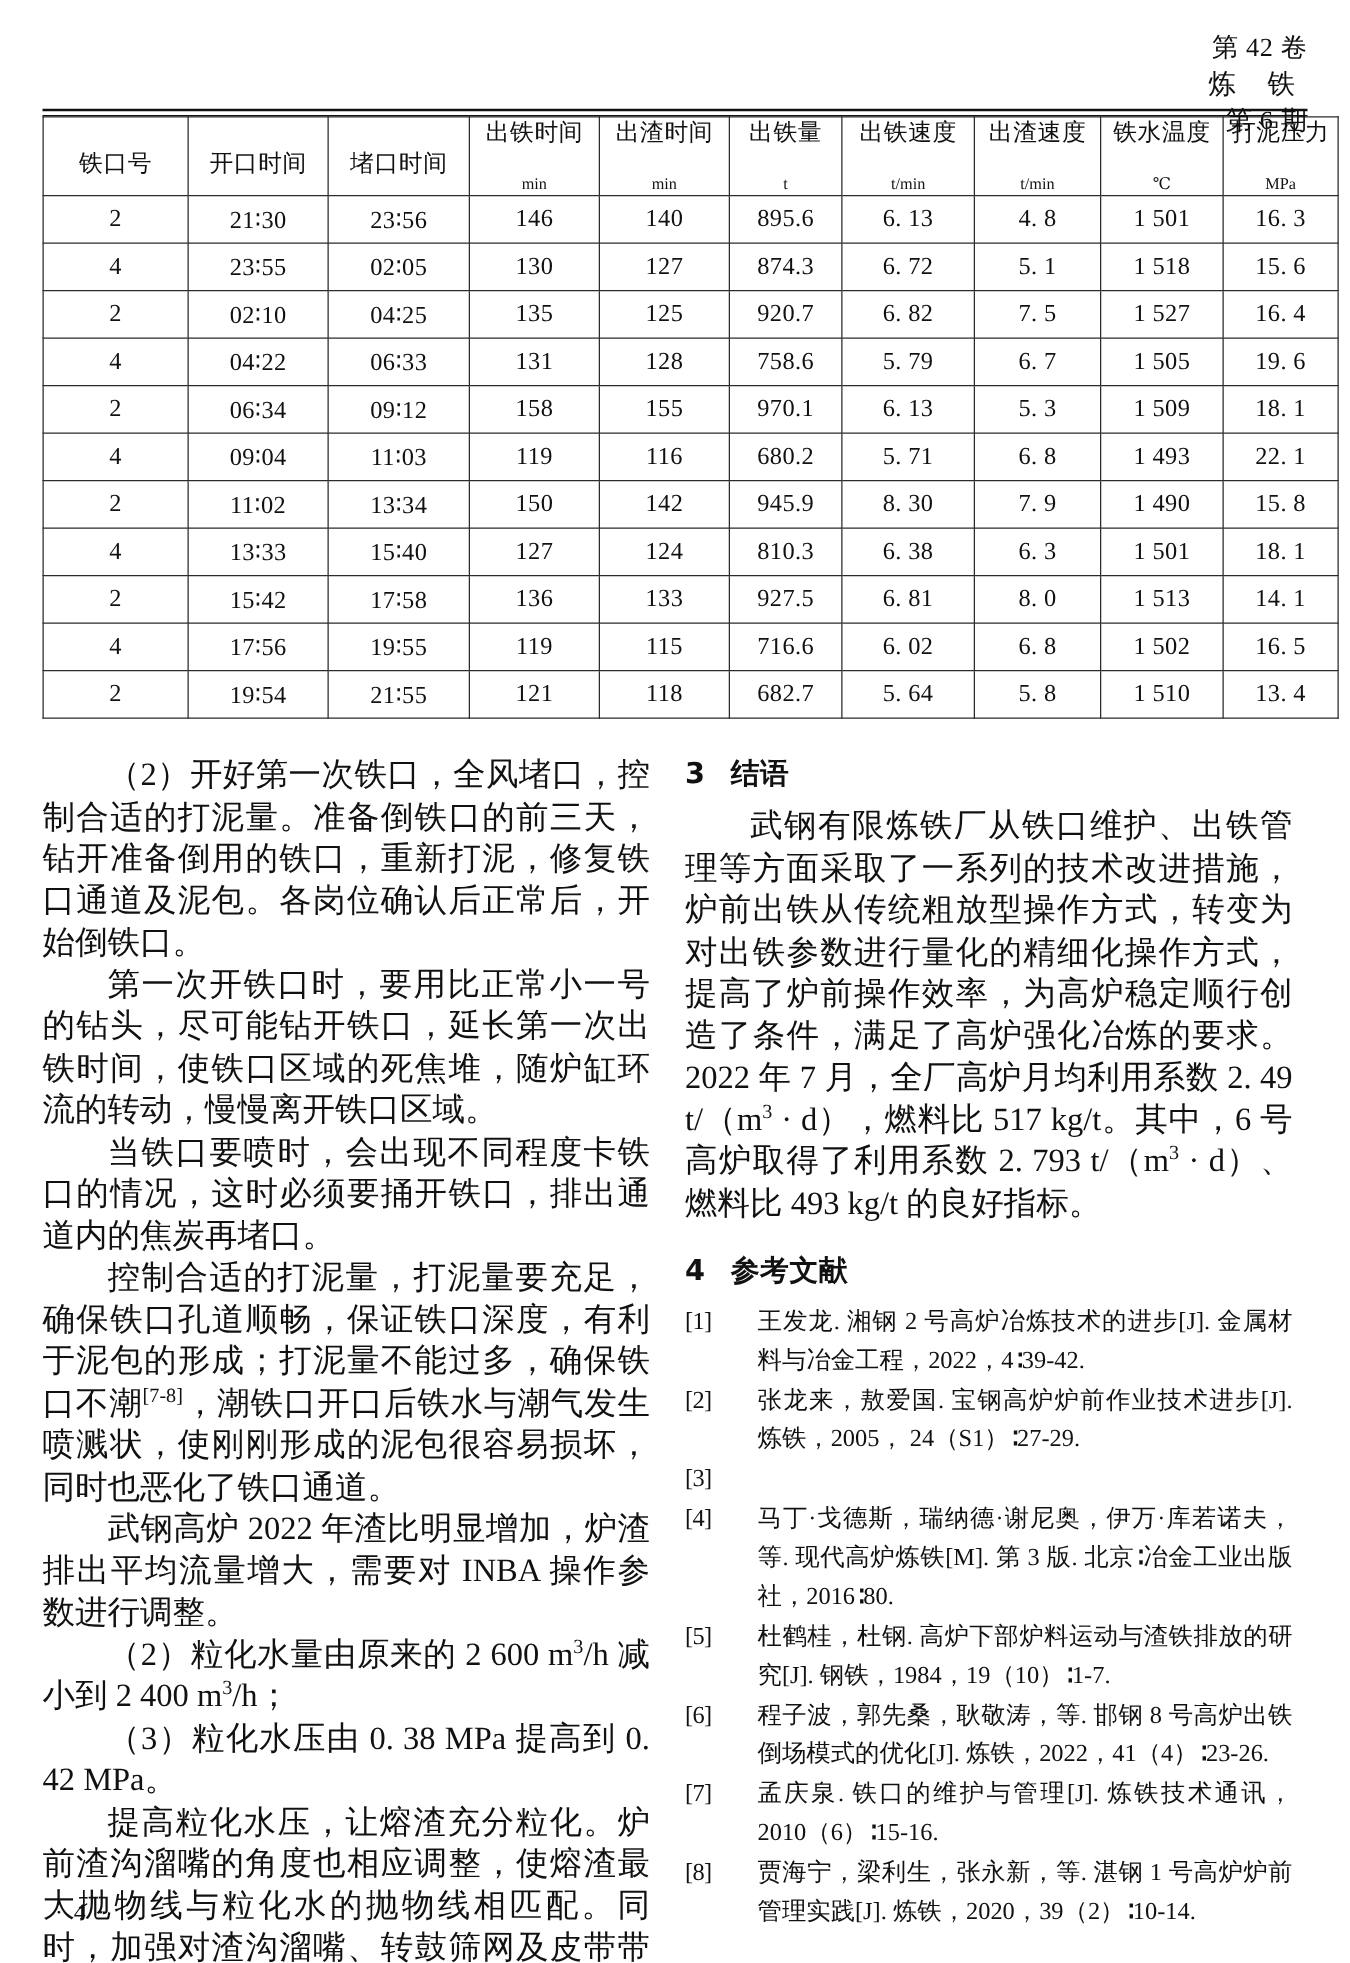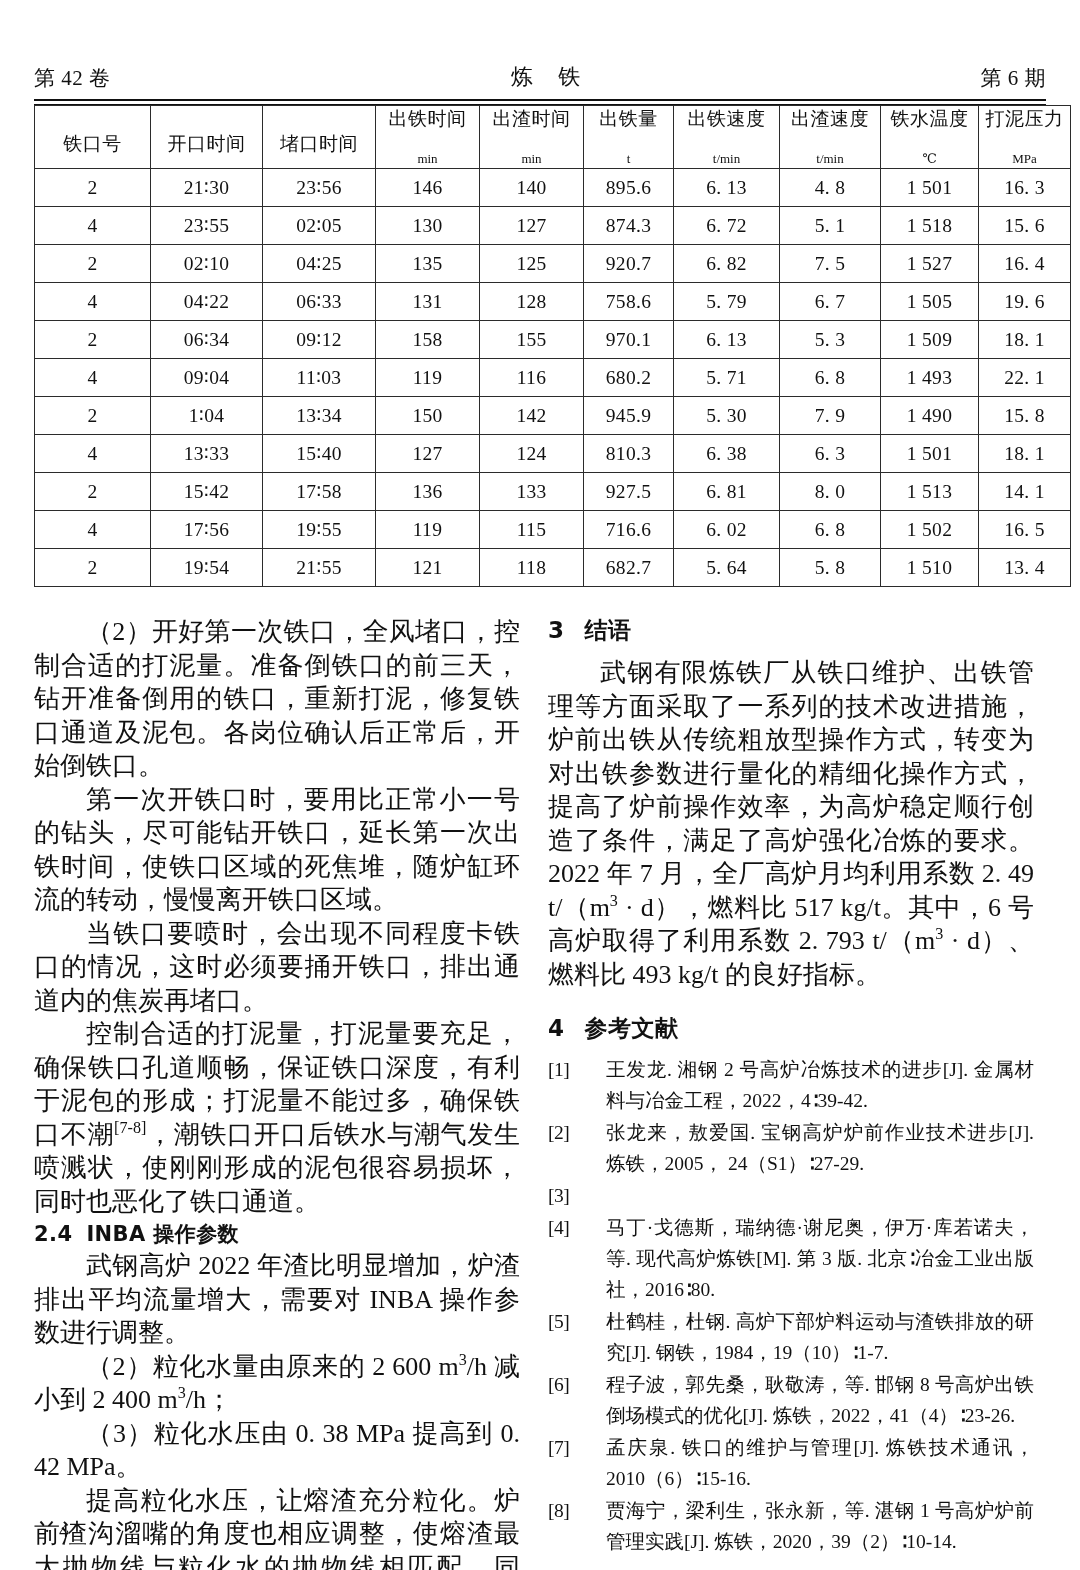--- a/index.html
+++ b/index.html
@@ -22,23 +22,24 @@
     box-sizing: border-box;
     padding: 0 34px;
   }
 
   
   .runhead {
     display: flex;
     align-items: flex-end;
     justify-content: space-between;
     height: 56px;
-    padding-top: 36px;
+    padding-top: 24px;
     font-size: 21px;
     letter-spacing: .5px;
+    flex-direction: column;
   }
   .runhead .vol { flex: 0 0 auto; }
   .runhead .jtitle {
     flex: 1 1 auto;
     text-align: center;
     font-size: 22px;
     letter-spacing: 10px;
     padding-left: 10px;
     font-weight: 500;
   }
@@ -313,26 +314,26 @@
           <td>119</td>
           <td>116</td>
           <td>680.2</td>
           <td>5. 71</td>
           <td>6. 8</td>
           <td>1 493</td>
           <td>22. 1</td>
         </tr>
         <tr>
           <td>2</td>
-          <td>1∶04</td>
+          <td>11∶02</td>
           <td>13∶34</td>
           <td>150</td>
           <td>142</td>
           <td>945.9</td>
-          <td>5. 30</td>
+          <td>8. 30</td>
           <td>7. 9</td>
           <td>1 490</td>
           <td>15. 8</td>
         </tr>
         <tr>
           <td>4</td>
           <td>13∶33</td>
           <td>15∶40</td>
           <td>127</td>
           <td>124</td>
@@ -382,23 +383,20 @@
   </table>
 
   <div class="cols">
 
     <div class="col">
       <p class="body">（2）开好第一次铁口，全风堵口，控制合适的打泥量。准备倒铁口的前三天，钻开准备倒用的铁口，重新打泥，修复铁口通道及泥包。各岗位确认后正常后，开始倒铁口。</p>
       <p class="body">第一次开铁口时，要用比正常小一号的钻头，尽可能钻开铁口，延长第一次出铁时间，使铁口区域的死焦堆，随炉缸环流的转动，慢慢离开铁口区域。</p>
       <p class="body">当铁口要喷时，会出现不同程度卡铁口的情况，这时必须要捅开铁口，排出通道内的焦炭再堵口。</p>
       <p class="body"><span>控制合适的打泥量，打泥量要充足，确保铁口孔道顺畅，保证铁口深度，有利于泥包的形成；打泥量不能过多，确保铁口不潮</span><sup>[7-8]</sup><span>，潮铁口开口后铁水与潮气发生喷溅状，使刚刚形成的泥包很容易损坏，同时也恶化了铁口通道。</span></p>
 
-      <h3 class="sec">
-        <span class="num">2.4</span><span>INBA 操作参数</span>
-      </h3>
 
       <p class="body">武钢高炉 2022 年渣比明显增加，炉渣排出平均流量增大，需要对 INBA 操作参数进行调整。</p>
       <p class="body"><span>（2）粒化水量由原来的 2 600 m</span><sup>3</sup><span>/h 减小到 2 400 m</span><sup>3</sup><span>/h；</span></p>
       <p class="body">（3）粒化水压由 0. 38 MPa 提高到 0. 42 MPa。</p>
       <p class="body">提高粒化水压，让熔渣充分粒化。炉前渣沟溜嘴的角度也相应调整，使熔渣最大抛物线与粒化水的抛物线相匹配。同时，加强对渣沟溜嘴、转鼓筛网及皮带带水状况的检查巡视，确保 INBA 作业率 100%。</p>
     </div>
 
     <div class="col">
       <h2 class="sec-big">
         <span class="num">3</span><span>结语</span>

